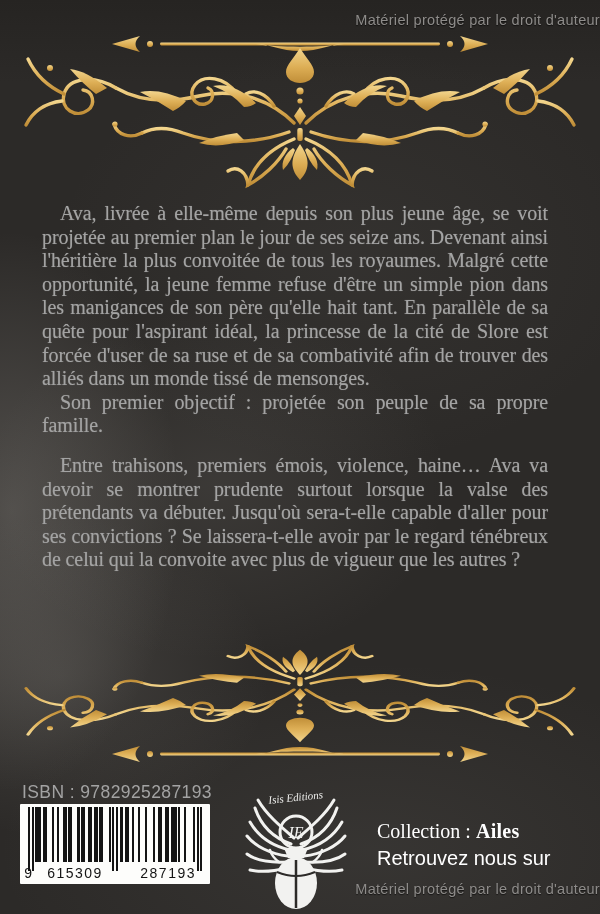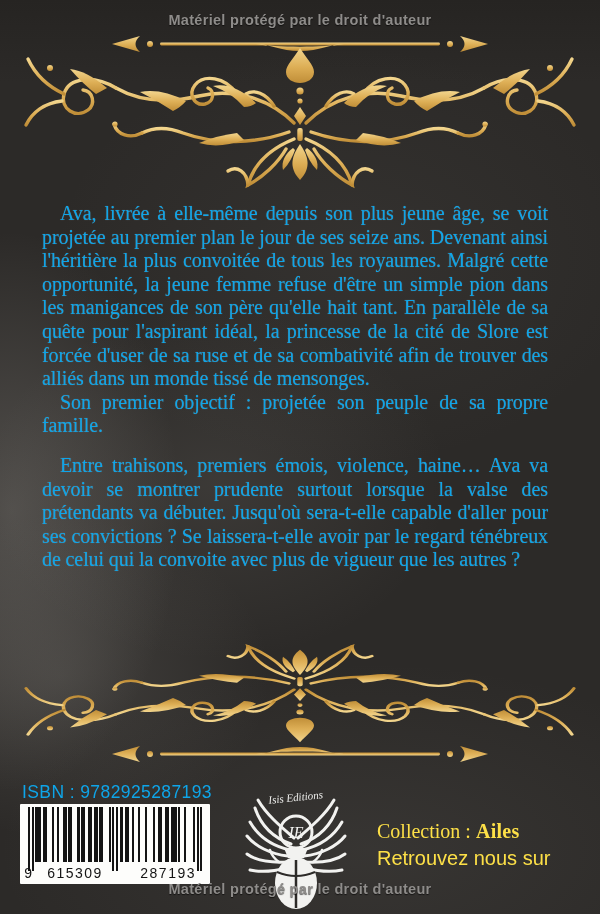--- a/index.html
+++ b/index.html
@@ -10,48 +10,48 @@
       radial-gradient(ellipse 240px 400px at 2% 56%, rgba(170,166,160,.30), transparent 70%),
       radial-gradient(ellipse 330px 250px at 36% 53%, rgba(150,146,140,.15), transparent 70%),
       radial-gradient(ellipse 300px 230px at 10% 74%, rgba(150,146,140,.20), transparent 70%),
       radial-gradient(ellipse 420px 300px at 58% 28%, rgba(120,117,112,.10), transparent 70%),
       radial-gradient(ellipse 520px 260px at 62% 93%, rgba(130,127,122,.13), transparent 72%),
       linear-gradient(180deg,#262422 0%,#2c2a28 9%);
     font-family:"Liberation Sans", sans-serif;
   }
   .abs{position:absolute;}
   .copy{
-    left:0;width:600px;text-align:center;
-    color:#8e8c8a;font-size:14.5px;font-weight:bold;letter-spacing:.3px;
+    left:0;width:600px;text-align:right;
+    color:#8e8c8a;font-size:14.5px;font-weight:normal;letter-spacing:.3px;
     text-shadow:0 1px 1px rgba(0,0,0,.6);
   }
   .copy.top{top:12px;}
   .copy.bottom{top:881px;z-index:5;}
   .rule{left:110px;top:34px;width:380px;height:20px;}
   .rule.bottom{top:744px;transform:scaleY(-1);}
   .flourish{left:15px;width:570px;}
   .flourish.top{top:44px;height:150px;}
   .flourish.bottom{top:640px;height:105px;transform:scaleY(-1);}
   .blurb{
     left:42px;top:202px;width:506px;
     font-family:"Liberation Serif", serif;font-size:20px;line-height:23.6px;
-    color:#0ea5e9;text-align:justify;letter-spacing:-0.1px;
+    color:#a3a3a3;text-align:justify;letter-spacing:-0.1px;
     text-shadow:0 0 1px rgba(230,228,225,.35);
   }
   .blurb p{margin:0;text-indent:18px;}
   .blurb p.gap{margin-top:16px;}
-  .isbn{left:22px;top:782px;color:#0ea5e9;font-size:17.5px;letter-spacing:.4px;}
+  .isbn{left:22px;top:782px;color:#a3a3a3;font-size:17.5px;letter-spacing:.4px;}
   .barcode{left:20px;top:804px;width:190px;height:80px;background:#fdfdfb;border-radius:1px;}
   .barcode svg{position:absolute;left:0;top:0;width:190px;height:80px;}
   .bdigit{position:absolute;top:61px;color:#141414;font-size:14px;letter-spacing:1.5px;text-align:center;}
   .d1{left:2px;width:14px;}
   .d2{left:16px;width:78px;}
   .d3{left:98px;width:78px;text-align:right;}
   .logo{left:238px;top:786px;width:116px;height:128px;z-index:1;}
-  .pubinfo{left:377px;top:820px;color:#fde047;}
+  .pubinfo{left:377px;top:820px;color:#ffffff;}
   .coll{font-family:"Liberation Serif", serif;font-size:20px;margin-bottom:4px;}
   .coll b{letter-spacing:.3px;}
   .findus{font-size:20px;margin-bottom:8px;}
   .website{font-size:20.5px;}
 </style>
 </head>
 <body>
 
 <svg width="0" height="0" style="position:absolute" aria-hidden="true">
   <defs>

